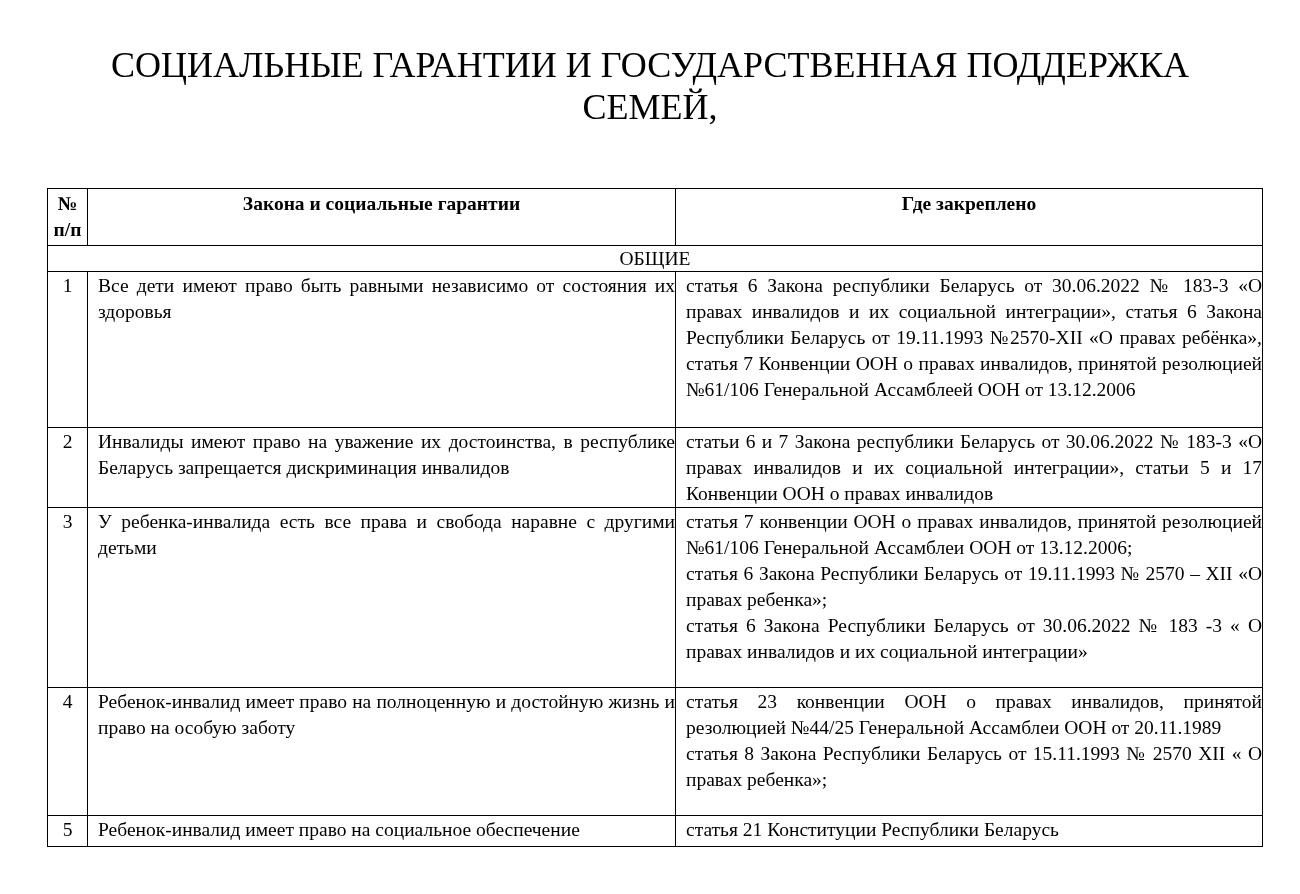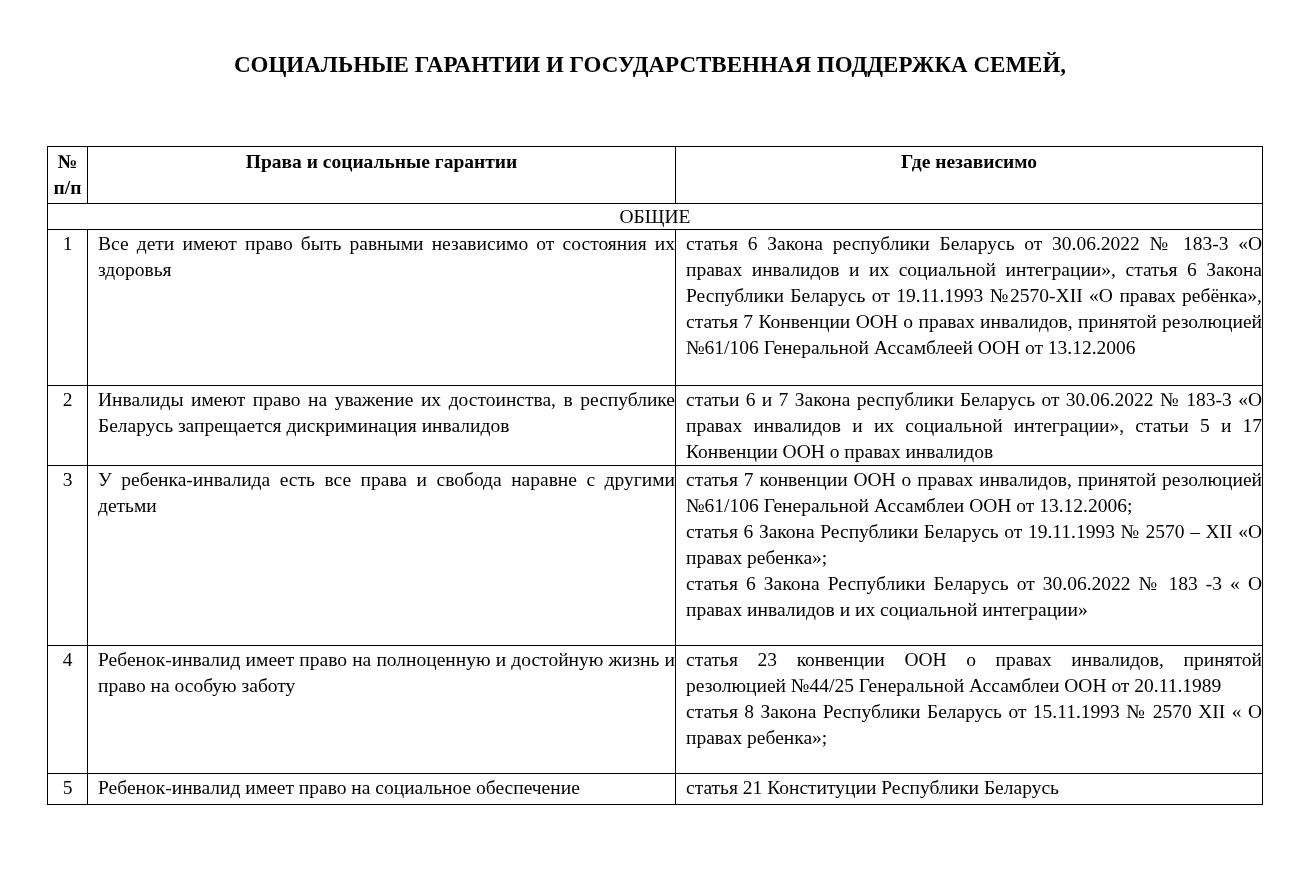--- a/index.html
+++ b/index.html
@@ -13,22 +13,22 @@
     height: 894px;
     background: #ffffff;
     overflow: hidden;
     font-family: "Liberation Serif", "DejaVu Serif", serif;
     color: #000000;
   }
   .title {
     margin: 44px 0 0 0;
     padding: 0 40px;
     text-align: center;
-    font-size: 23px;
-    font-weight: bold;
+    font-size: 36px;
+    font-weight: normal;
     line-height: 42px;
     color: #000000;
   }
   table.doc-table {
     border-collapse: collapse;
     table-layout: fixed;
     width: 1215px;
     margin: 60px 0 0 47px;
   }
   table.doc-table col.c-num   { width: 40px; }
@@ -84,22 +84,22 @@
   <table class="doc-table">
     <colgroup>
       <col class="c-num">
       <col class="c-right">
       <col class="c-src">
     </colgroup>
     <thead>
       <tr class="header-row">
         <th>№
 п/п</th>
-        <th>Права и социальные гарантии</th>
-        <th>Где независимо</th>
+        <th>Закона и социальные гарантии</th>
+        <th>Где закреплено</th>
       </tr>
     </thead>
     <tbody>
       <tr class="section-row">
         <td colspan="3">ОБЩИЕ</td>
       </tr>
 
       <tr class="r1">
         <td class="num">1</td>
         <td class="txt">Все дети имеют право быть равными независимо от состояния их здоровья</td>

